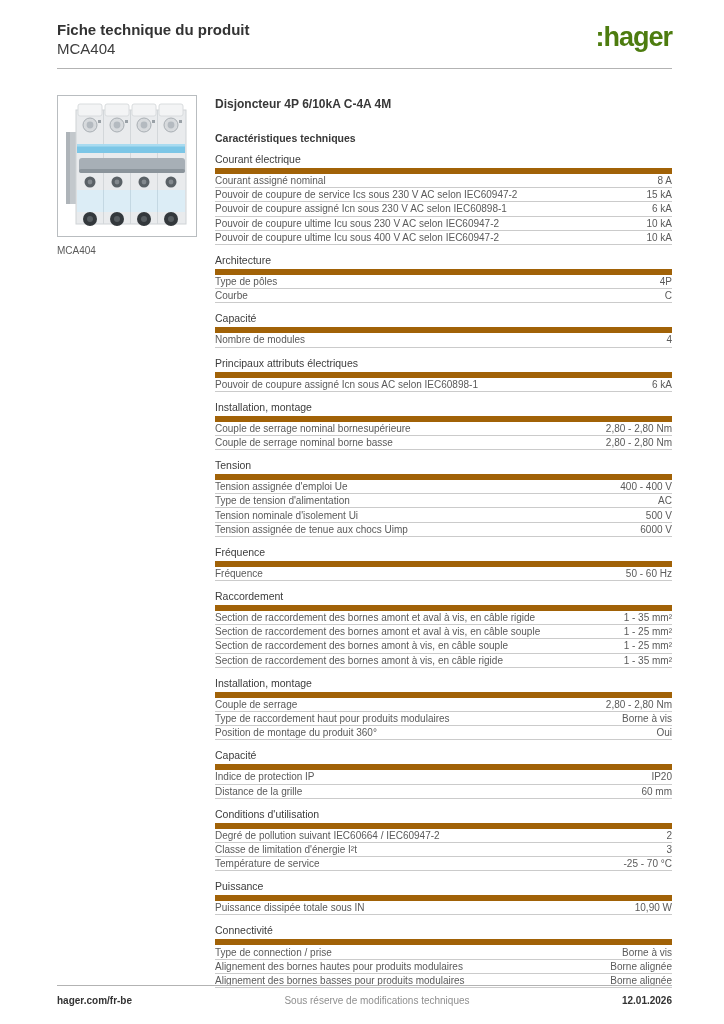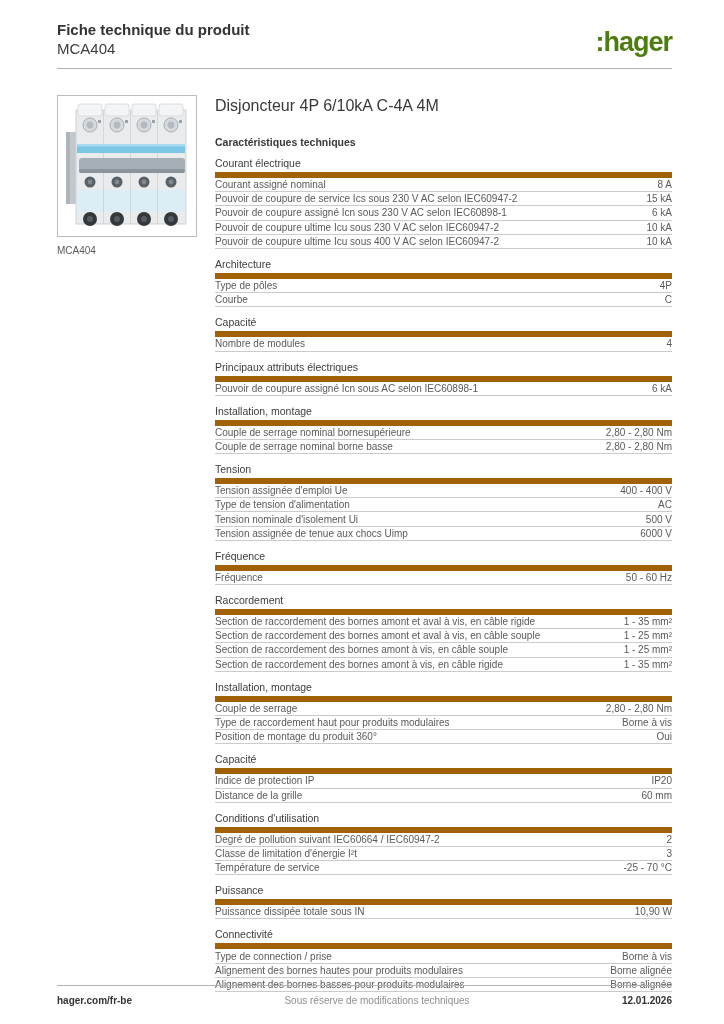--- a/index.html
+++ b/index.html
@@ -6,40 +6,40 @@
   html,body { background:#ffffff; }
   .page {
     position:relative;
     width:724px; height:1024px;
     background:#ffffff;
     font-family:"Liberation Sans","DejaVu Sans",sans-serif;
     color:#3a3a3a;
     overflow:hidden;
   }
   
-  .header { position:absolute; left:57px; right:52px; top:20px; display:flex; justify-content:space-between; align-items:flex-end;gap:15px; }
+  .header { position:absolute; left:57px; right:52px; top:20px; display:flex; justify-content:space-between; align-items:flex-start;gap:15px; }
   .header-titles { line-height:19px; }
   .doc-title { font-size:15px; font-weight:bold; color:#333333; }
   .doc-code  { font-size:15px; font-weight:normal; color:#3d3d3d; }
   .brand-logo { font-size:27px; font-weight:bold; letter-spacing:-1px; margin-top:2px; }
   .header-rule { position:absolute; left:57px; right:52px; top:68px; height:0; border-top:1px solid #b3b3b3; }
 
   
   .content { position:absolute; left:57px; top:95px; right:52px; display:flex; }
   .left-col { width:158px; flex:0 0 158px; }
   .figure-box {
     width:140px; height:142px;
     border:1px solid #b9bdc0;
     background:#ffffff;
     display:flex; align-items:center; justify-content:center;
   }
   .figure-caption { margin-top:8px; font-size:10px; color:#5a5a5a; }
   .right-col { flex:1; }
 
-  .product-name { font-size:16px; font-weight:normal; color:#383838; margin-top:2px; }
+  .product-name { font-size:12px; font-weight:bold; color:#383838; margin-top:2px; }
   .tech-title   { font-size:10.5px; font-weight:bold; color:#383838; margin-top:21px; margin-bottom:5px; }
 
   .section { }
   .section-title {
     margin-top:9px;
     font-size:10.5px; font-weight:normal; color:#3c3c3c;
     line-height:13px; padding-bottom:2px;
     border-bottom:6px solid #a16207;
   }
   .row {

